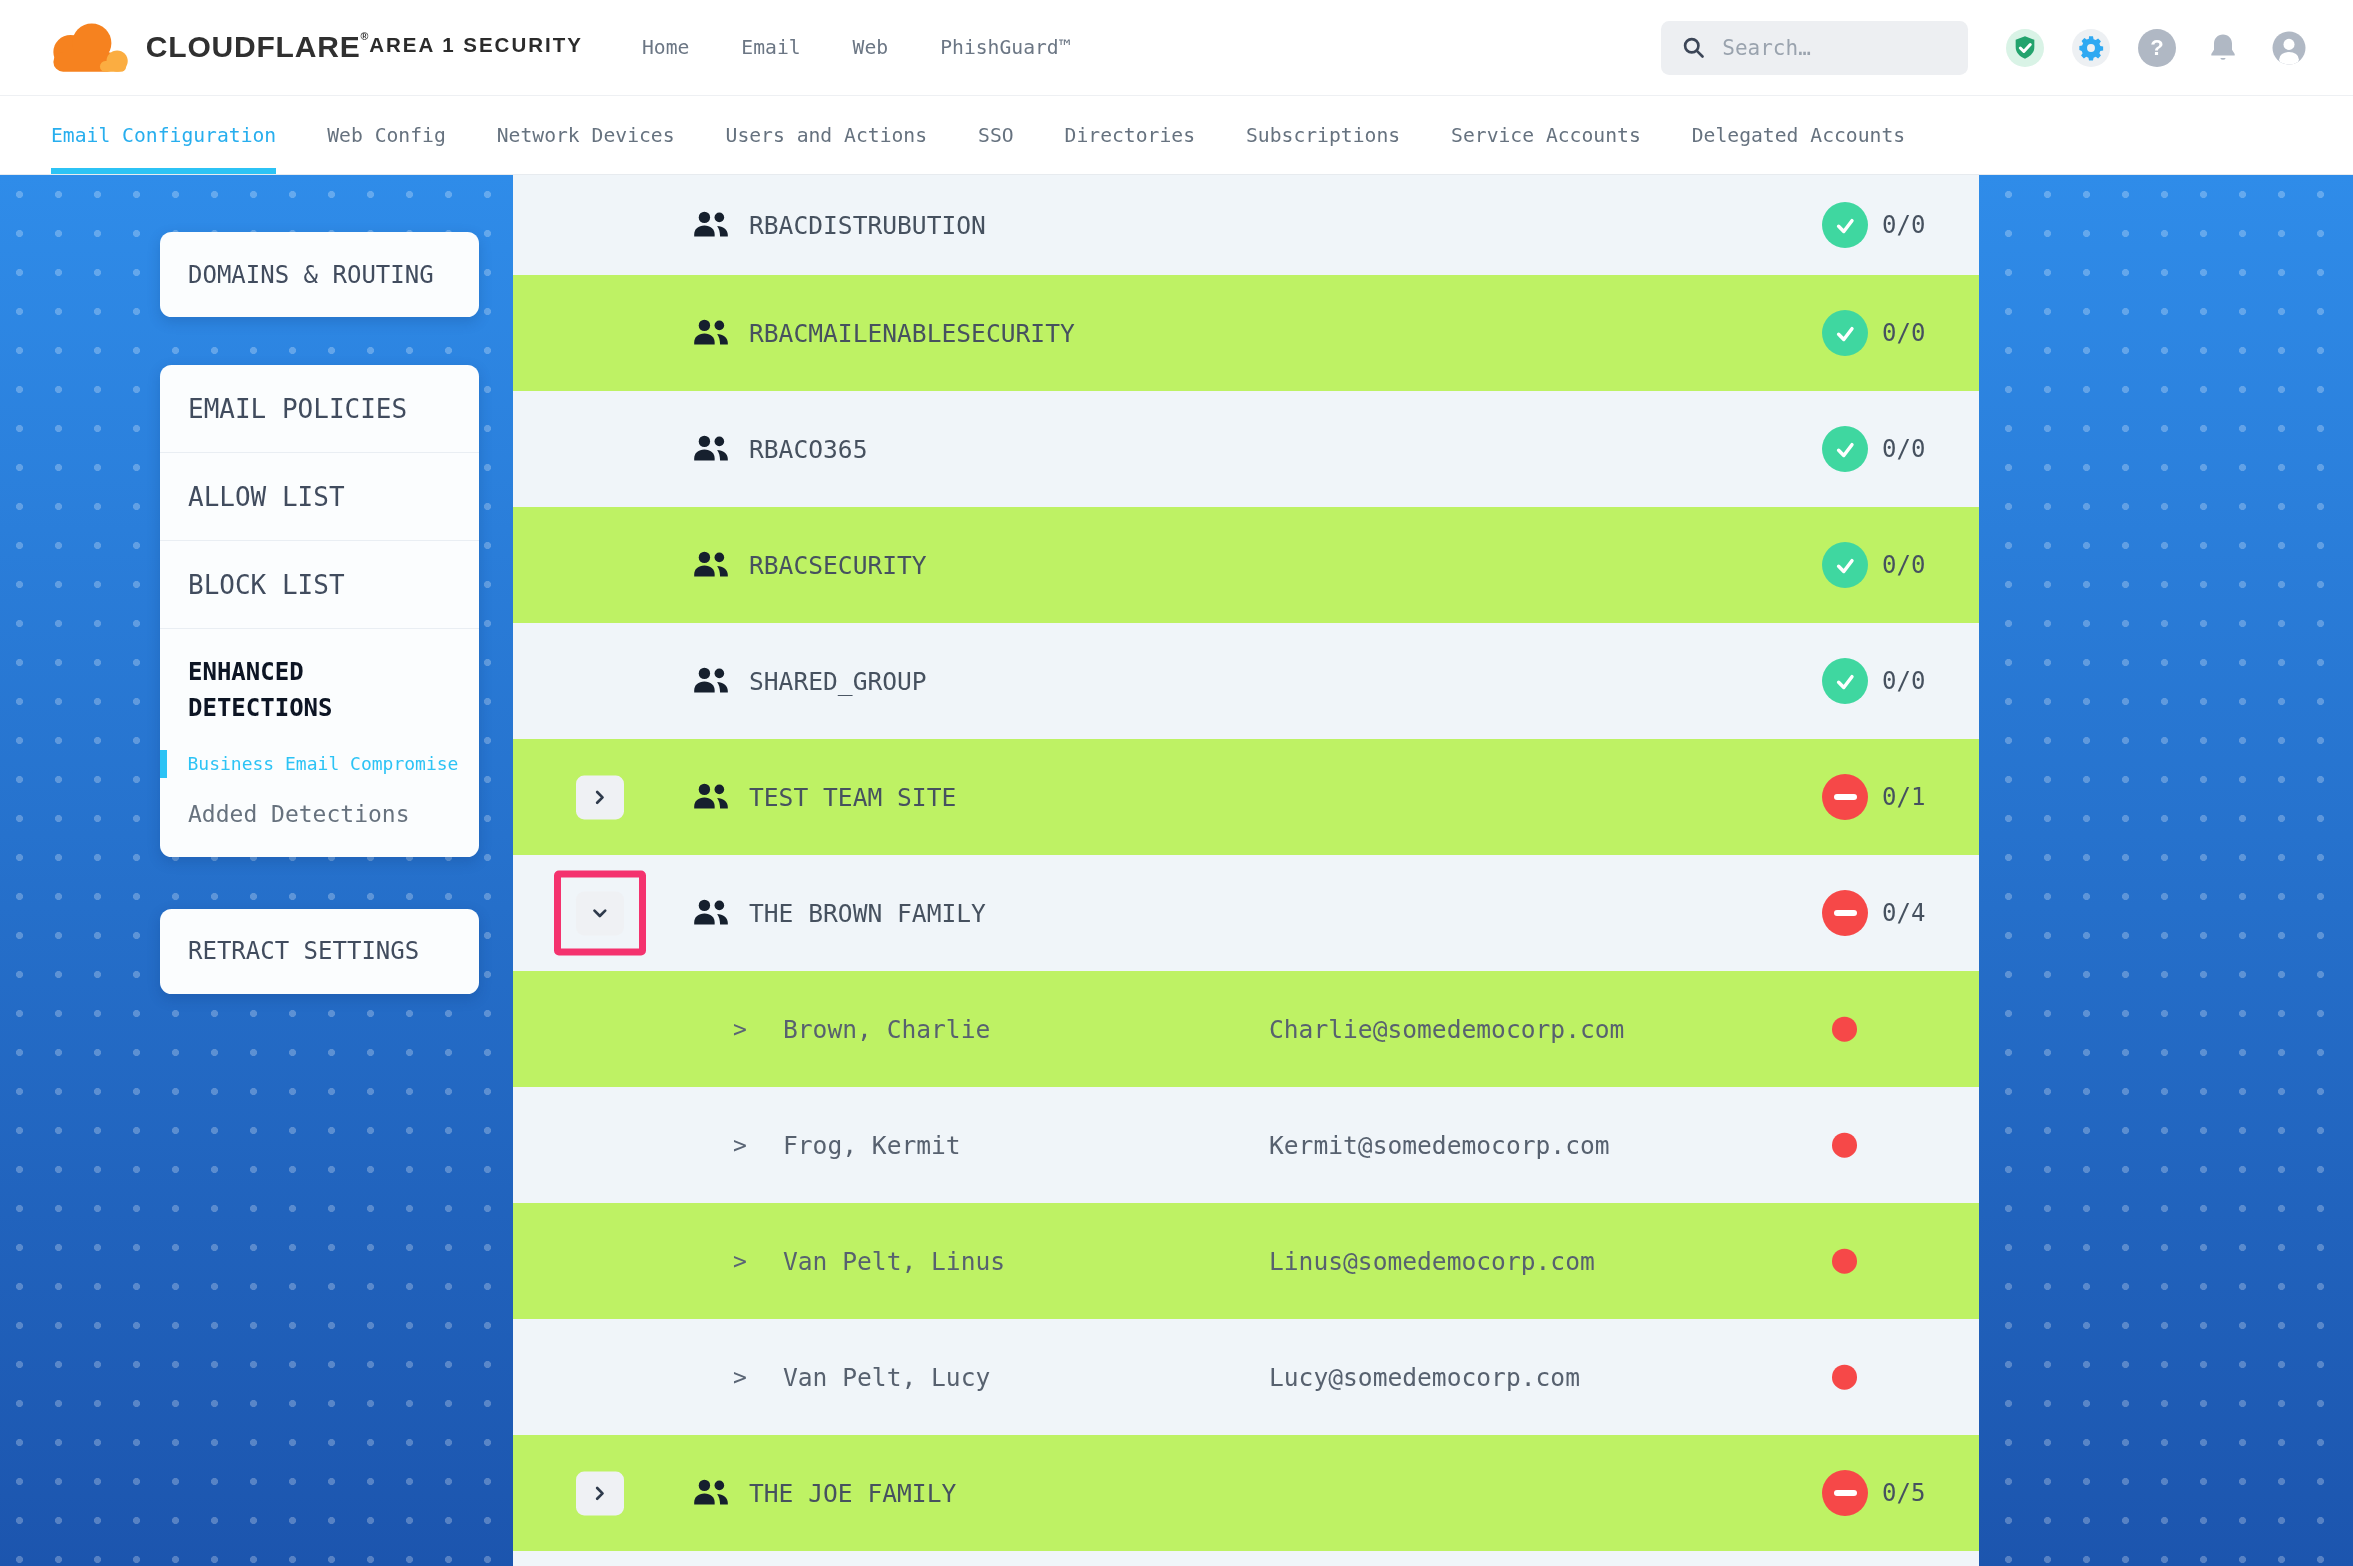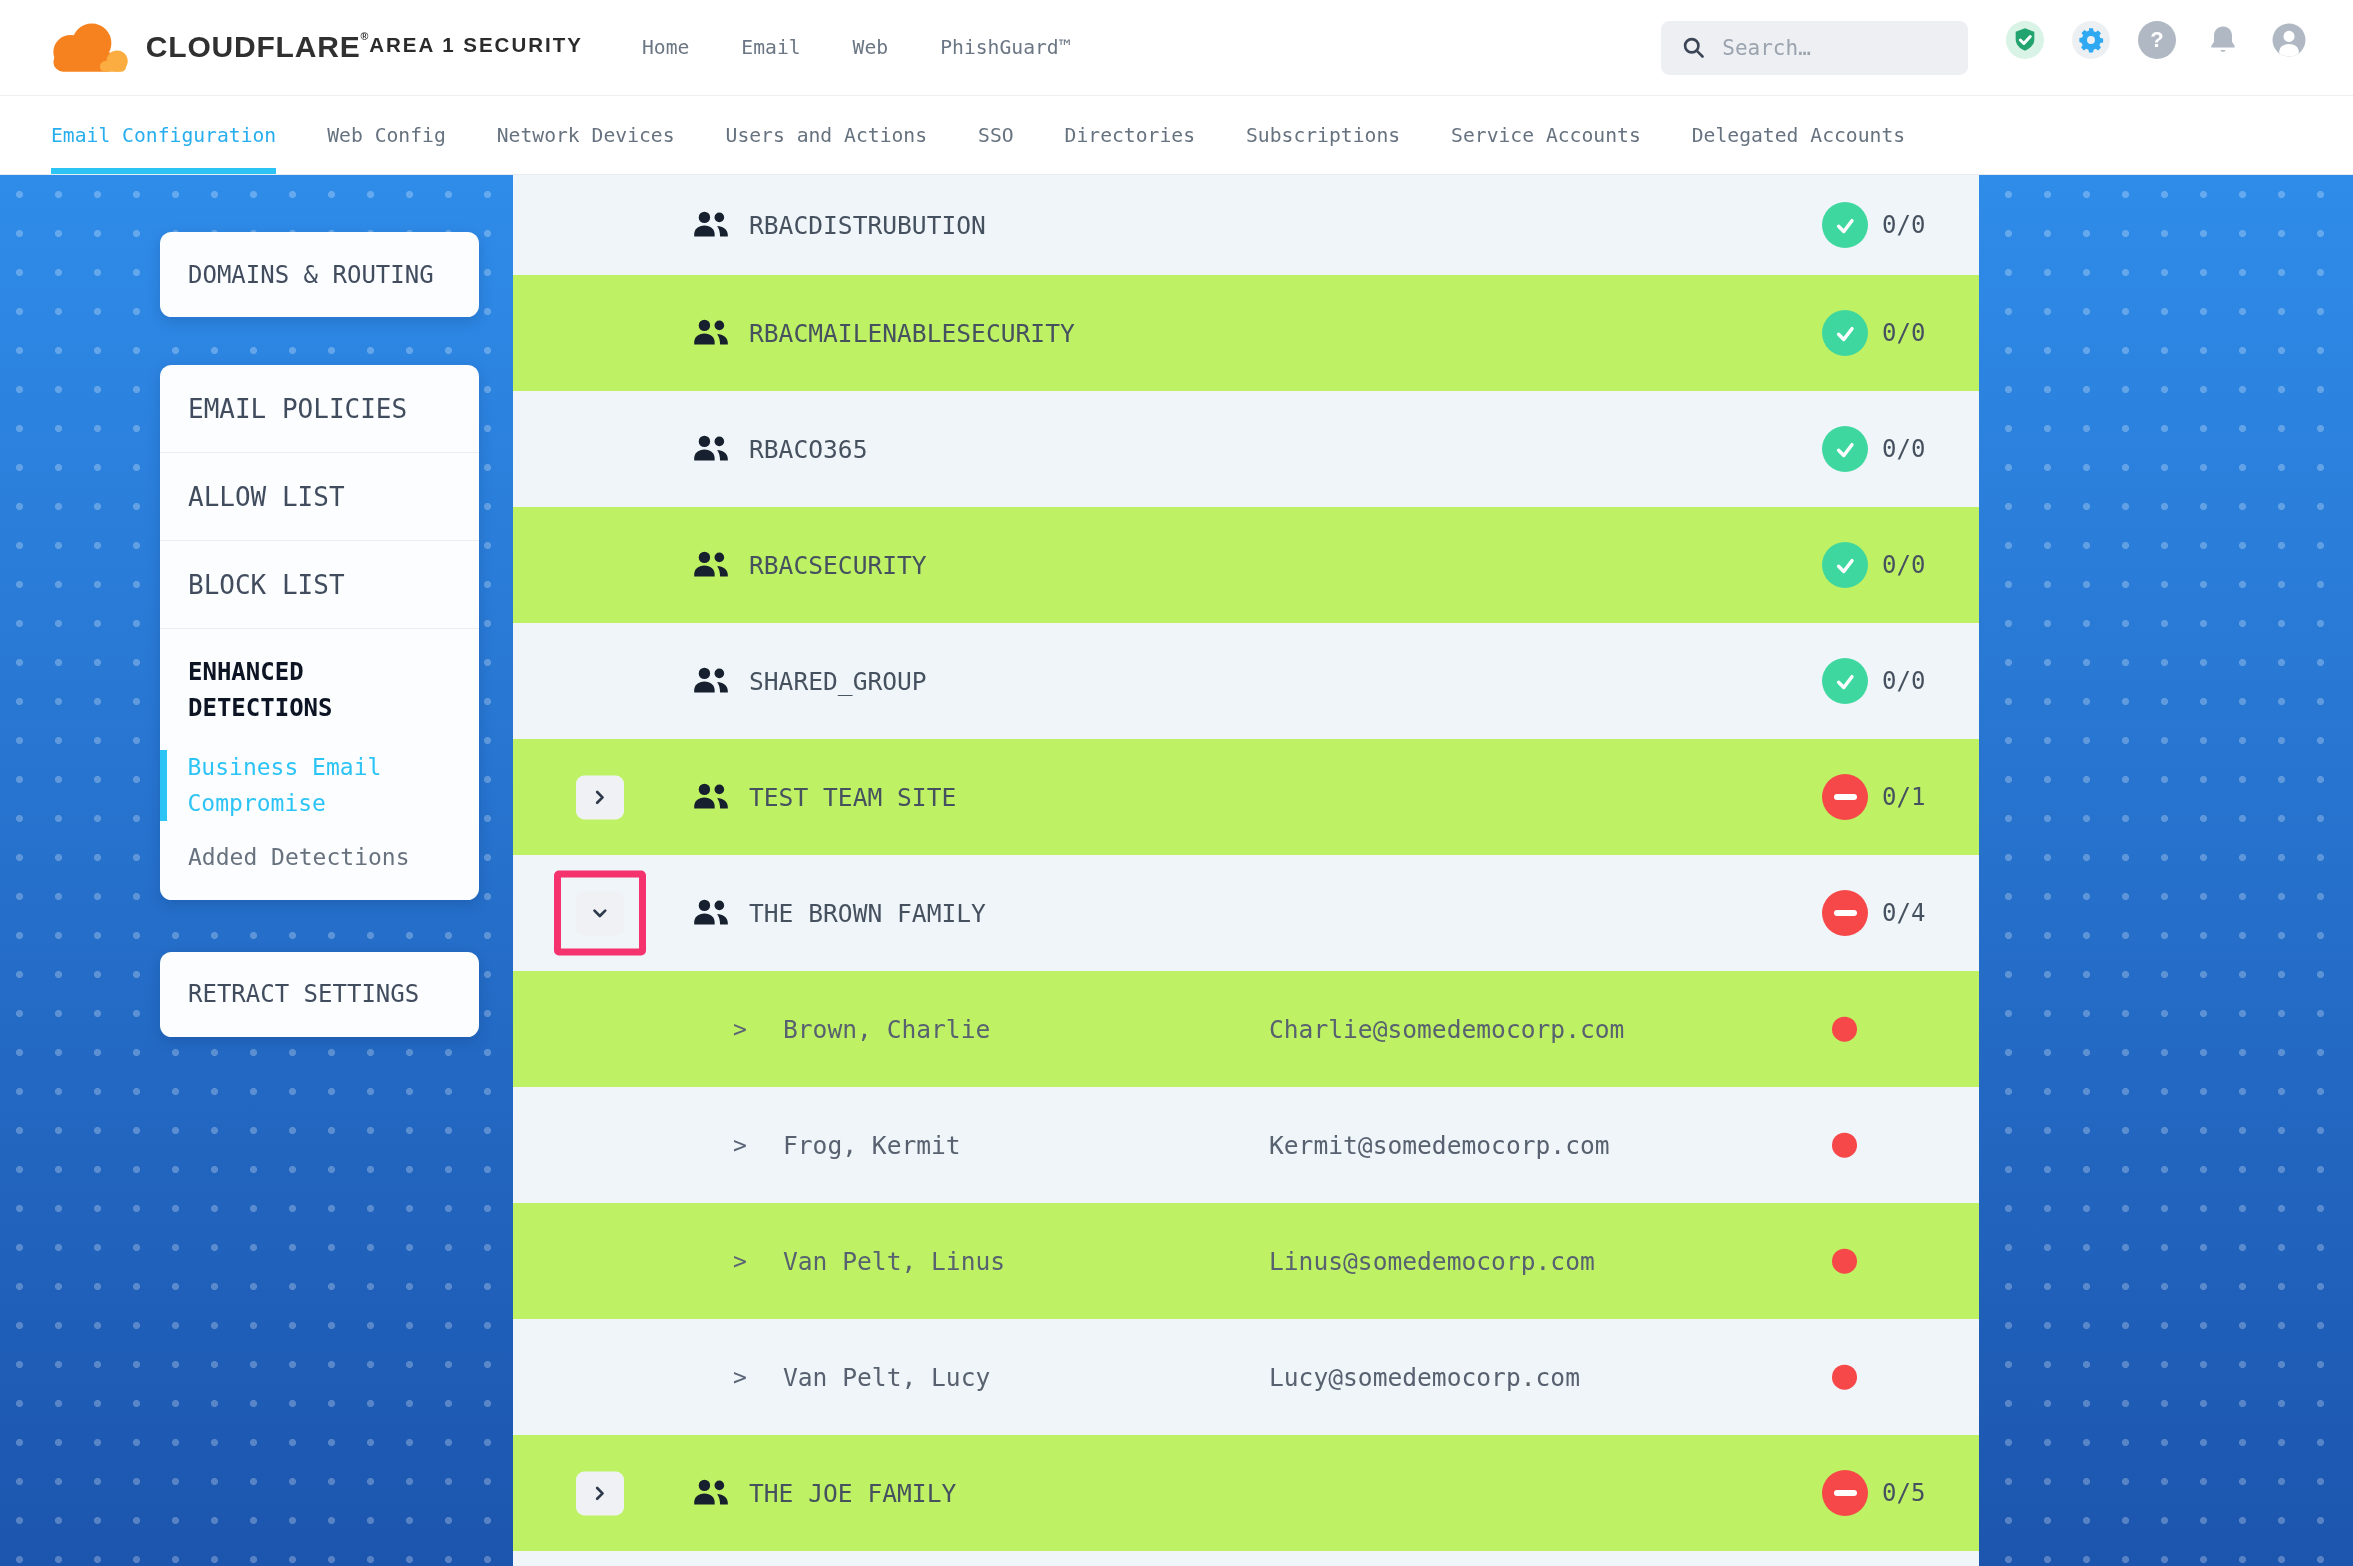--- a/index.html
+++ b/index.html
@@ -17,21 +17,21 @@
   
   .header{height:96px;background:#fff;display:flex;align-items:center;padding:0 46px;position:relative;z-index:3;border-bottom:0.8px solid #eef0f3}
   .logo{display:flex;align-items:center;gap:14.8px}
   .logo svg{width:85px;height:54px}
   .logo-text{display:flex;flex-direction:row;line-height:1.08}
   .logo-title{font-family:"Liberation Sans",sans-serif;font-weight:700;font-size:30px;letter-spacing:0.8px;color:#303030}
   .logo-title .reg{font-size:10.7px;vertical-align:top}
   .logo-sub{font-family:"Liberation Sans",sans-serif;font-weight:700;font-size:20.5px;letter-spacing:2px;color:#2b2b2b;margin-top:2.5px}
   .hnav{display:flex;gap:52px;margin-left:59px}
   .nav-item{font-size:19.7px;color:#6b7684;cursor:pointer}
-  .hright{margin-left:auto;display:flex;gap:28px}
+  .hright{margin-left:auto;display:flex;align-items:center;gap:28px}
   .search{width:307px;height:54px;background:#edeff2;border-radius:8.2px;display:flex;align-items:center;padding:0 19.7px;gap:14.8px;margin-right:9.8px}
   .search svg{width:24.6px;height:24.6px;flex:none}
   .search input{flex:1;min-width:0;background:transparent;border:none;outline:none;font:inherit;font-size:21px;color:#4a5568}
   .search input::placeholder{color:#9aa3ae}
   .circle{width:38px;height:38px;border-radius:50%;display:flex;align-items:center;justify-content:center;border:none;padding:0;cursor:pointer;background:transparent}
   .c-shield{background:#d9f3e6}
   .c-gear{background:#edf0f3}
   .c-help{background:#b0b8c4;color:#fff;font-size:22px;font-weight:700;font-family:"Liberation Sans",sans-serif}
   .circle svg{width:28px;height:28px}
   .c-bell svg,.c-avatar svg{width:36px;height:36px}
@@ -45,21 +45,21 @@
     background-image:radial-gradient(rgba(255,255,255,.26) 3.3px,rgba(255,255,255,0) 3.8px),linear-gradient(180deg,var(--bgtop),var(--bgbot));
     background-size:39px 39px,100% 100%;}
   
   .sidebar{position:absolute;left:160px;top:57px;width:319px}
   .card{background:#fbfdfe;border-radius:11.5px;box-shadow:0 4.9px 13px rgba(10,40,90,.18)}
   .card.single{height:85px;display:flex;align-items:center;padding:0 28px;font-size:24px;color:#414c5e;cursor:pointer}
   .card.mid{margin-top:48px;padding-bottom:4.9px}
   .card.retract{margin-top:52px}
   .pol-item{height:88px;display:flex;align-items:center;padding:0 28px;font-size:26px;color:#414c5e;border-bottom:1.6px solid #e9eef3;cursor:pointer}
   .enh-title{padding:24.6px 28px 0;font-size:24px;font-weight:700;color:#0d1524;line-height:1.5}
-  .enh-item.active{margin-top:24.6px;border-left:7.4px solid var(--accent2);padding:0 20.5px;color:var(--accent2);font-size:23px;line-height:1.55;cursor:pointer}
+  .enh-item.active{margin-top:24.6px;border-left:7.4px solid var(--accent2);padding:0 20.5px;color:var(--accent2);font-size:18px;line-height:1.55;cursor:pointer}
   .enh-item.muted{padding:23px 28px 24.6px;color:#67727e;font-size:23px;cursor:pointer}
   
   .panel{position:absolute;left:513px;top:0;width:1466px;height:1392px;background:#fdfdfe;overflow:hidden}
   .row{position:relative;height:116px;background:#bef264}
   .row.lt{background:var(--lightrow)}
   .row:first-child{height:100px}
   .row.spacer{height:21px}
   .expandwrap{position:absolute;left:41px;top:50%;transform:translateY(-50%);width:92px;height:85px;display:flex;align-items:center;justify-content:center}
   .expandwrap.hl{border:7.4px solid var(--pink);border-radius:4.9px}
   .expand{width:48px;height:44px;border:none;border-radius:8.2px;background:#eff1f4;display:flex;align-items:center;justify-content:center;cursor:pointer;padding:0}

